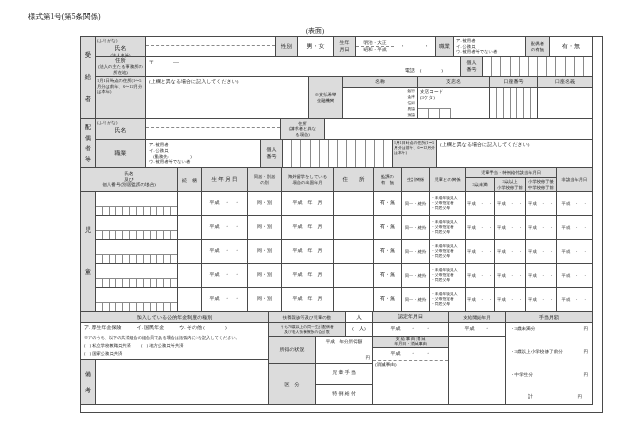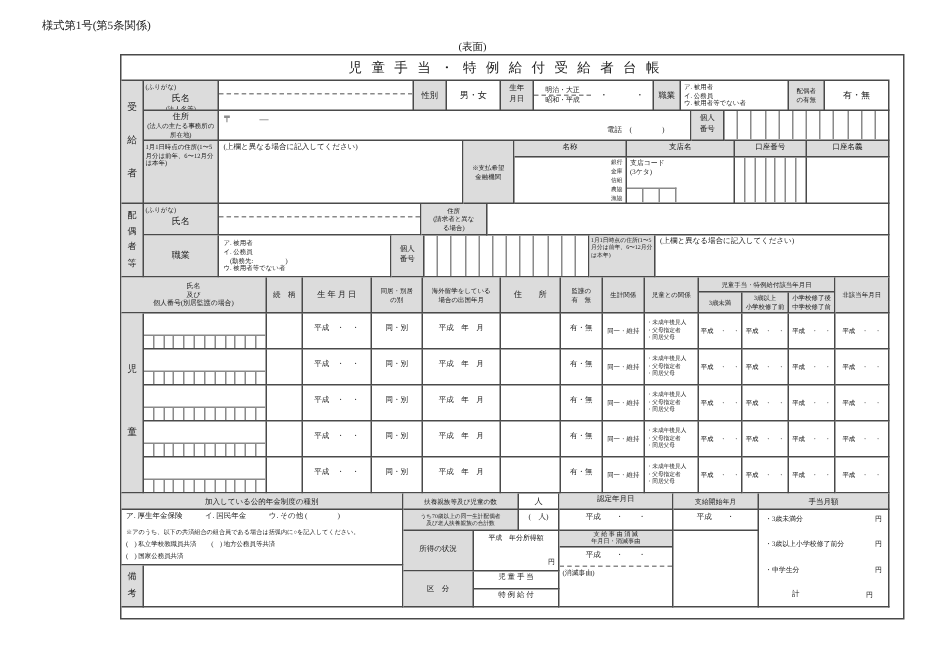--- a/index.html
+++ b/index.html
@@ -34,21 +34,20 @@
 </style>
 </head>
 <body>
 
 <div class="form-no">様式第1号(第5条関係)</div>
 <div class="side-label">(表面)</div>
 
 <div class="sheet">
 <div class="tbl">
 
-  <div class="title-row">児 童 手 当 ・ 特 例 給 付 受 給 者 台 帳</div>
 
   <div class="r" style="height:82px">
     <div class="x g vlab" style="width:15px">
           <span>受</span>
           <span>給</span>
           <span>者</span>
         </div>
     <div class="grow col" style="display:flex">
 
       <div class="r" style="height:20px">

